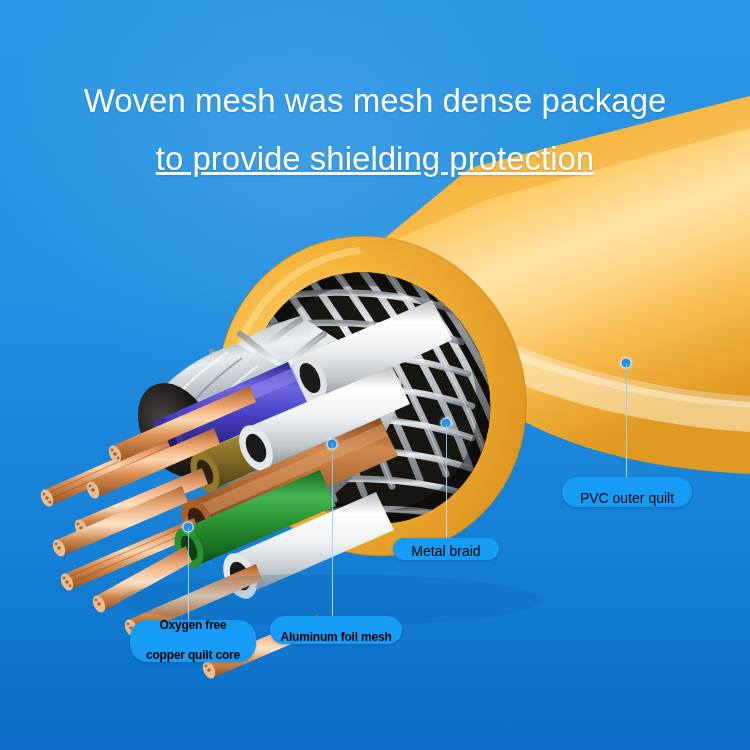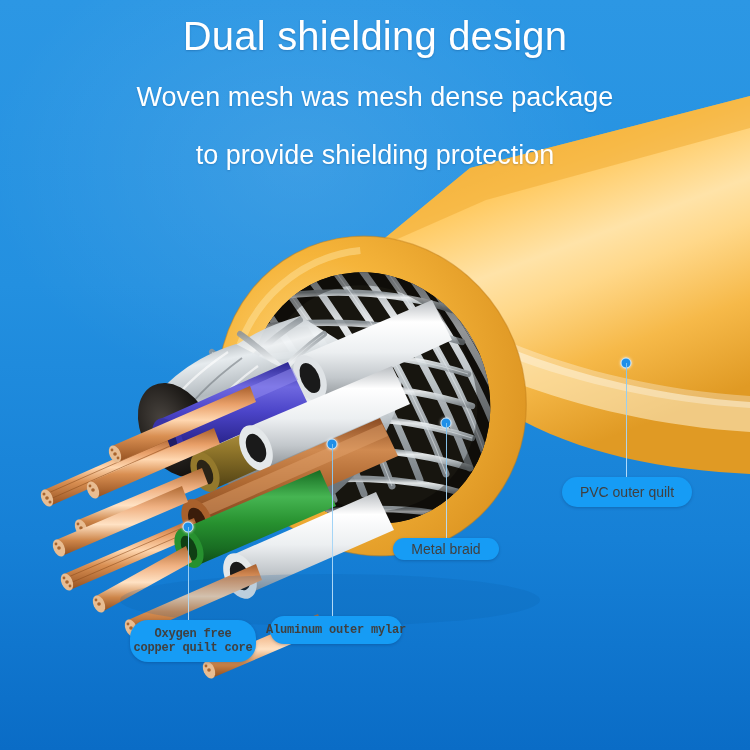--- a/index.html
+++ b/index.html
@@ -18,23 +18,23 @@
     background:radial-gradient(ellipse 60% 45% at 40% 22%, rgba(255,255,255,.10), rgba(255,255,255,0) 70%);
     pointer-events:none;
   }
 
   
   .head{position:absolute;left:0;right:0;text-align:center;color:#fff;}
   #title{
     top:14px;font-size:40px;letter-spacing:.2px;font-weight:400;
     text-shadow:0 1px 2px rgba(0,40,90,.25);
   }
-  .sub{font-size:27px;font-weight:400;text-shadow:0 1px 2px rgba(0,40,90,.22);}
+  .sub{font-size:33px;font-weight:400;text-shadow:0 1px 2px rgba(0,40,90,.22);}
   #sub1{top:82px;}
-  #sub2{top:140px;}
+  #sub2{top:140px;text-decoration:underline;}
 
   
   #art{position:absolute;left:0;top:0;width:750px;height:750px;}
 
   
   .callout{position:absolute;}
   .leader{
     position:absolute;width:1px;
     background:linear-gradient(180deg,#7fc4f2,#bfe1fa);
     opacity:.95;
@@ -42,32 +42,33 @@
   .dot{
     position:absolute;width:9px;height:9px;border-radius:50%;
     background:#1f8fe8;border:1.5px solid #cfe8fb;
     box-shadow:0 0 3px rgba(255,255,255,.8);
     transform:translate(-50%,-50%);
   }
   .pill{
     position:absolute;
     background:#169cf5;
     border-radius:18px;
-    color:#404040;
+    color:#000000;
     text-align:center;
-    display:flex;align-items:center;justify-content:center;
+    display:flex;align-items:center;justify-content:flex-end;
     flex-direction:column;
     box-shadow:0 1px 3px rgba(0,30,70,.25);
     white-space:nowrap;
     line-height:1.18;
   }
   .pill.small{
     font-size:12px;font-weight:700;
-    font-family:Liberation Mono, monospace;
+    font-family:Liberation Sans, sans-serif;
     letter-spacing:-.2px;
+    gap:16px;
   }
   .pill.med{
     font-size:14px;font-weight:400;
     font-family:"Liberation Sans", sans-serif;
   }
 </style>
 </head>
 <body>
 
 <div id="stage">
@@ -405,38 +406,37 @@
         <g fill="#a8652f">
             <circle cx="93" cy="490" r="1.8"></circle>
             <circle cx="90" cy="486" r="1.4"></circle>
           </g>
       </g>
     </g>
 
     <ellipse cx="330" cy="600" rx="210" ry="26" fill="#0a5ea8" opacity=".18"></ellipse>
   </svg>
 
-  <div class="head" id="title">Dual shielding design</div>
   <div class="head sub" id="sub1">Woven mesh was mesh dense package</div>
   <div class="head sub" id="sub2">to provide shielding protection</div>
 
   <div class="callout">
     <div class="dot" style="left:188px;top:527px;"></div>
     <div class="leader" style="left:188px;top:527px;height:93px;"></div>
     <div class="pill small" style="left:130px;top:620px;width:126px;height:42px;">
       <span>Oxygen free</span>
       <span>copper quilt core</span>
     </div>
   </div>
 
   <div class="callout">
     <div class="dot" style="left:332px;top:444px;"></div>
     <div class="leader" style="left:332px;top:444px;height:172px;"></div>
     <div class="pill small" style="left:270px;top:616px;width:132px;height:28px;">
-      <span>Aluminum outer mylar</span>
+      <span>Aluminum foil mesh</span>
     </div>
   </div>
 
   <div class="callout">
     <div class="dot" style="left:446px;top:423px;"></div>
     <div class="leader" style="left:446px;top:423px;height:115px;"></div>
     <div class="pill med" style="left:393px;top:538px;width:106px;height:22px;">
       <span>Metal braid</span>
     </div>
   </div>

